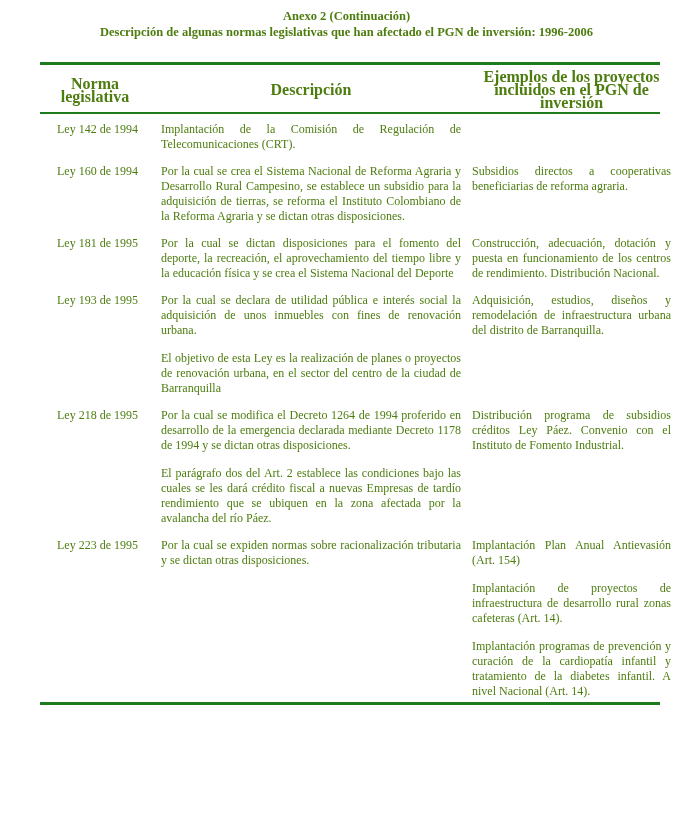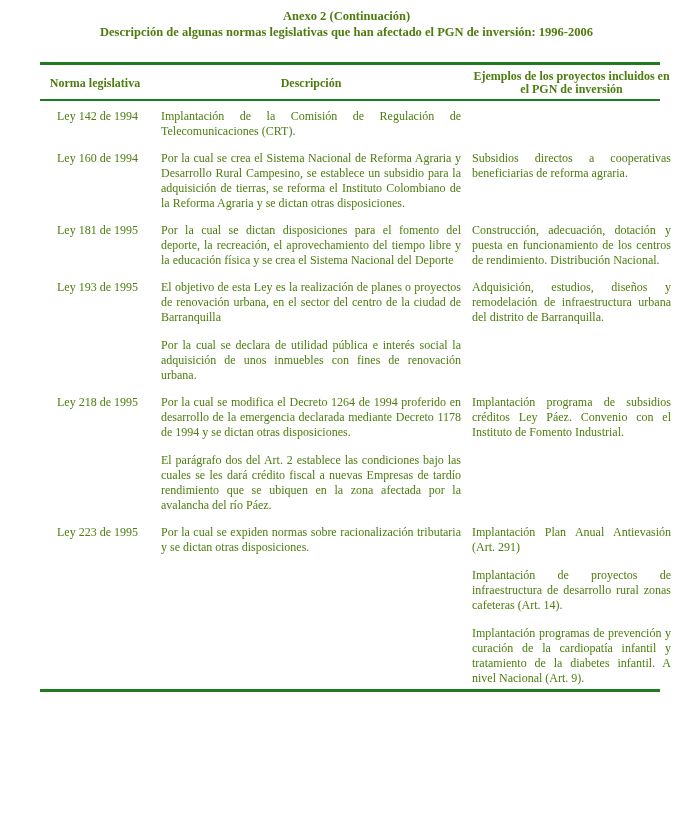--- a/index.html
+++ b/index.html
@@ -29,21 +29,21 @@
   }
   .thead {
     display: grid;
     grid-template-columns: 110px 300px 199px;
     column-gap: 11px;
     align-items: center;
     border-top: 3px solid var(--accent, #1e7b1e);
     border-bottom: 2px solid var(--accent, #1e7b1e);
     padding: 5px 0 3px 0;
     font-weight: bold;
-    font-size: 12px;
+    font-size: 16px;
     line-height: 13px;
     text-align: center;
   }
   .tbody {
     padding-top: 8px;
     padding-bottom: 3px;
     border-bottom: 3px solid var(--accent, #1e7b1e);
   }
   .trow {
     display: grid;
@@ -106,47 +106,47 @@
             <p>Por la cual se dictan disposiciones para el fomento del deporte, la recreación, el aprovechamiento del tiempo libre y la educación física y se crea el Sistema Nacional del Deporte</p>
           </div>
     <div class="cell col-ejemplos">
             <p>Construcción, adecuación, dotación y puesta en funcionamiento de los centros de rendimiento. Distribución Nacional.</p>
           </div>
   </div>
 
   <div class="trow">
     <div class="cell col-norma">Ley 193 de 1995</div>
     <div class="cell col-desc">
+            <p>Por la cual se declara de utilidad pública e interés social la adquisición de unos inmuebles con fines de renovación urbana.</p>
             <p>El objetivo de esta Ley es la realización de planes o proyectos de renovación urbana, en el sector del centro de la ciudad de Barranquilla</p>
-            <p>Por la cual se declara de utilidad pública e interés social la adquisición de unos inmuebles con fines de renovación urbana.</p>
           </div>
     <div class="cell col-ejemplos">
             <p>Adquisición, estudios, diseños y remodelación de infraestructura urbana del distrito de Barranquilla.</p>
           </div>
   </div>
 
   <div class="trow">
     <div class="cell col-norma">Ley 218 de 1995</div>
     <div class="cell col-desc">
             <p>Por la cual se modifica el Decreto 1264 de 1994 proferido en desarrollo de la emergencia declarada mediante Decreto 1178 de 1994 y se dictan otras disposiciones.</p>
             <p>El parágrafo dos del Art. 2 establece las condiciones bajo las cuales se les dará crédito fiscal a nuevas Empresas de tardío rendimiento que se ubiquen en la zona afectada por la avalancha del río Páez.</p>
           </div>
     <div class="cell col-ejemplos">
-            <p>Implantación programa de subsidios créditos Ley Páez. Convenio con el Instituto de Fomento Industrial.</p>
+            <p>Distribución programa de subsidios créditos Ley Páez. Convenio con el Instituto de Fomento Industrial.</p>
           </div>
   </div>
 
   <div class="trow">
     <div class="cell col-norma">Ley 223 de 1995</div>
     <div class="cell col-desc">
             <p>Por la cual se expiden normas sobre racionalización tributaria y se dictan otras disposiciones.</p>
           </div>
     <div class="cell col-ejemplos">
-            <p>Implantación Plan Anual Antievasión (Art. 291)</p>
+            <p>Implantación Plan Anual Antievasión (Art. 154)</p>
             <p>Implantación de proyectos de infraestructura de desarrollo rural zonas cafeteras (Art. 14).</p>
-            <p>Implantación programas de prevención y curación de la cardiopatía infantil y tratamiento de la diabetes infantil. A nivel Nacional (Art. 9).</p>
+            <p>Implantación programas de prevención y curación de la cardiopatía infantil y tratamiento de la diabetes infantil. A nivel Nacional (Art. 14).</p>
           </div>
   </div>
 </div>
 
   </div>
 
 </div>
 
 </body></html>

